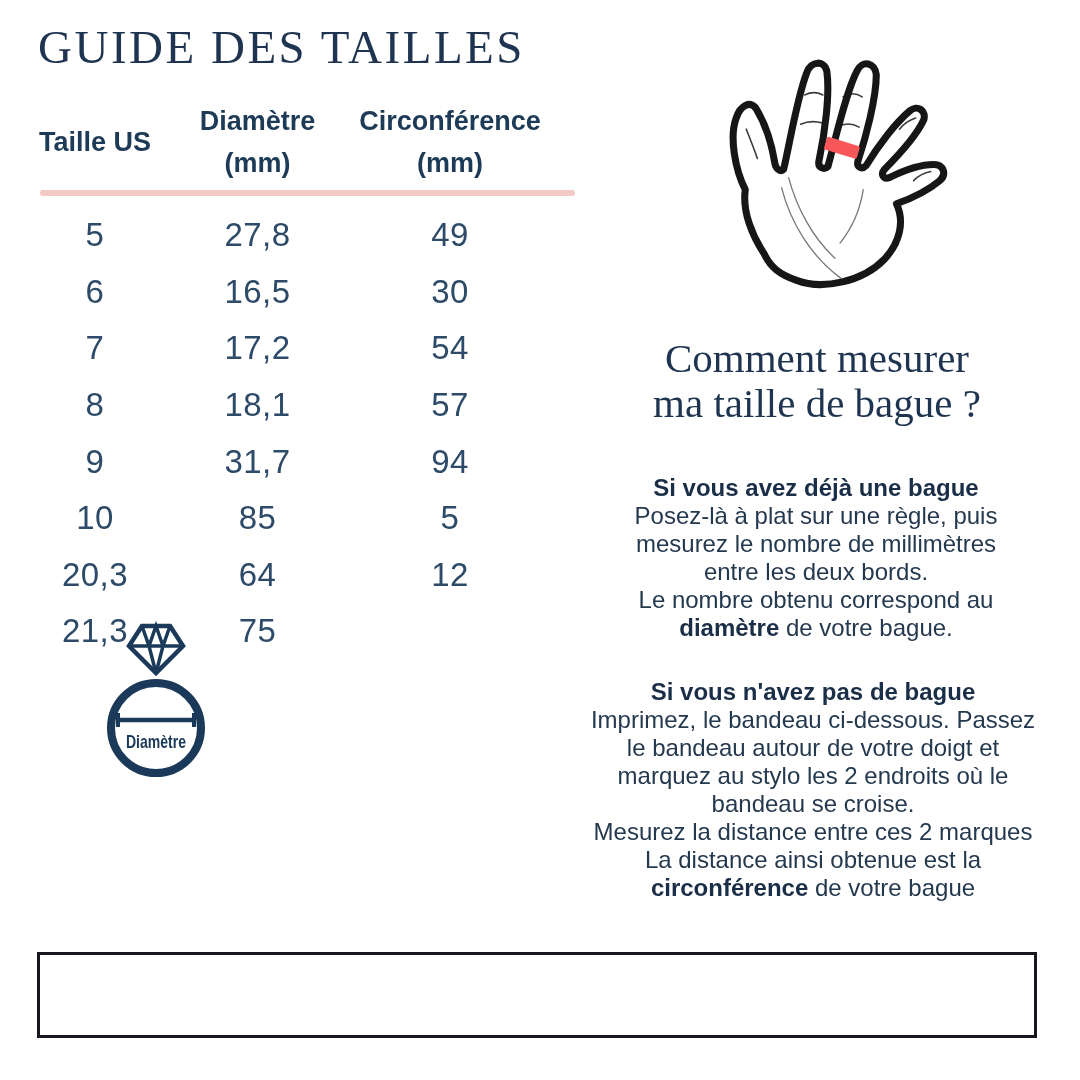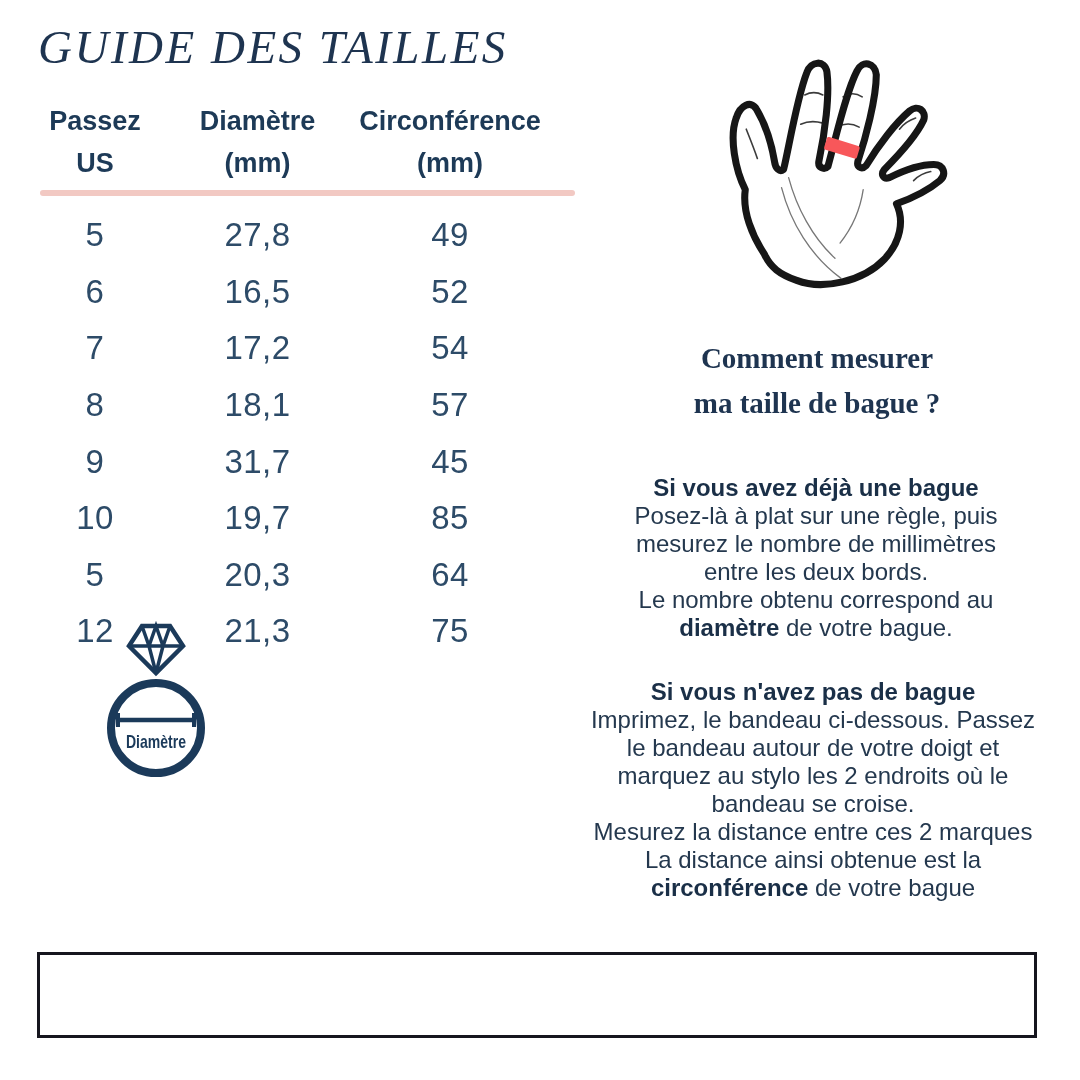--- a/index.html
+++ b/index.html
@@ -14,21 +14,20 @@
   }
 
   
   .title {
     position:absolute; left:38px; top:20px;
     font-family:"Liberation Serif", serif;
     font-size:47px; font-weight:400;
     letter-spacing:2.5px;
     color:#1e3450;
     white-space:nowrap;
-    font-style:italic;
   }
 
   
   .tbl-header {
     position:absolute; left:30px; top:100px;
     display:grid; grid-template-columns:130px 195px 190px;
     align-items:center;
     color:#1d3a57; font-weight:bold; font-size:27px;
     text-align:center; line-height:42px;
   }
@@ -50,21 +49,21 @@
   .ring-svg { position:absolute; left:96px; top:612px; }
 
   
   .hand-svg { position:absolute; left:712px; top:36px; }
 
   
   .howto-heading {
     position:absolute; left:558px; top:336px; width:518px;
     text-align:center;
     font-family:"Liberation Serif", serif;
-    font-size:29px; line-height:45px; font-weight:700;
+    font-size:41px; line-height:45px; font-weight:400;
     color:#1e3450;
   }
   .section {
     position:absolute; width:540px;
     text-align:center;
     font-size:24px; line-height:28px;
     color:#24384e;
   }
   .section-1 { left:546px; top:474px; }
   .section-2 { left:543px; top:678px; }
@@ -79,57 +78,56 @@
     background:#ffffff;
   }
 </style>
 </head>
 <body>
 
 <div class="title">GUIDE DES TAILLES</div>
 
 <div class="tbl-header">
   <div class="hcell">
-    <span>Passez US</span>
+    <span>Taille US</span>
   </div>
   <div class="hcell">
     <span>Diamètre</span>
     <span>(mm)</span>
   </div>
   <div class="hcell">
     <span>Circonférence</span>
     <span>(mm)</span>
   </div>
 </div>
 
 <div class="divider" style="background:#f2c9c3;"></div>
 
 <div class="tbl-rows">
   <div class="cell">5</div>
   <div class="cell">27,8</div>
   <div class="cell">49</div>
 
   <div class="cell">6</div>
   <div class="cell">16,5</div>
-  <div class="cell">52</div>
+  <div class="cell">30</div>
 
   <div class="cell">7</div>
   <div class="cell">17,2</div>
   <div class="cell">54</div>
 
   <div class="cell">8</div>
   <div class="cell">18,1</div>
   <div class="cell">57</div>
 
   <div class="cell">9</div>
   <div class="cell">31,7</div>
-  <div class="cell">45</div>
+  <div class="cell">94</div>
 
   <div class="cell">10</div>
-  <div class="cell">19,7</div>
   <div class="cell">85</div>
 
   <div class="cell">5</div>
   <div class="cell">20,3</div>
   <div class="cell">64</div>
 
   <div class="cell">12</div>
   <div class="cell">21,3</div>
   <div class="cell">75</div>
 </div>

